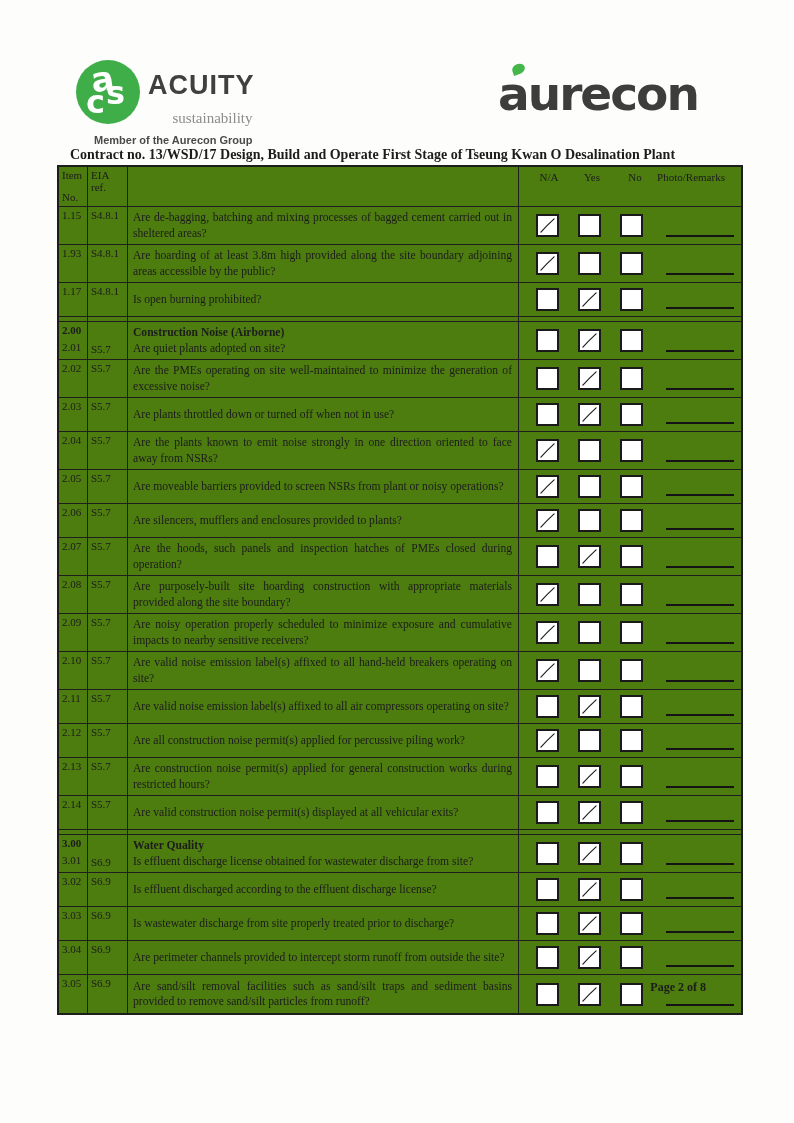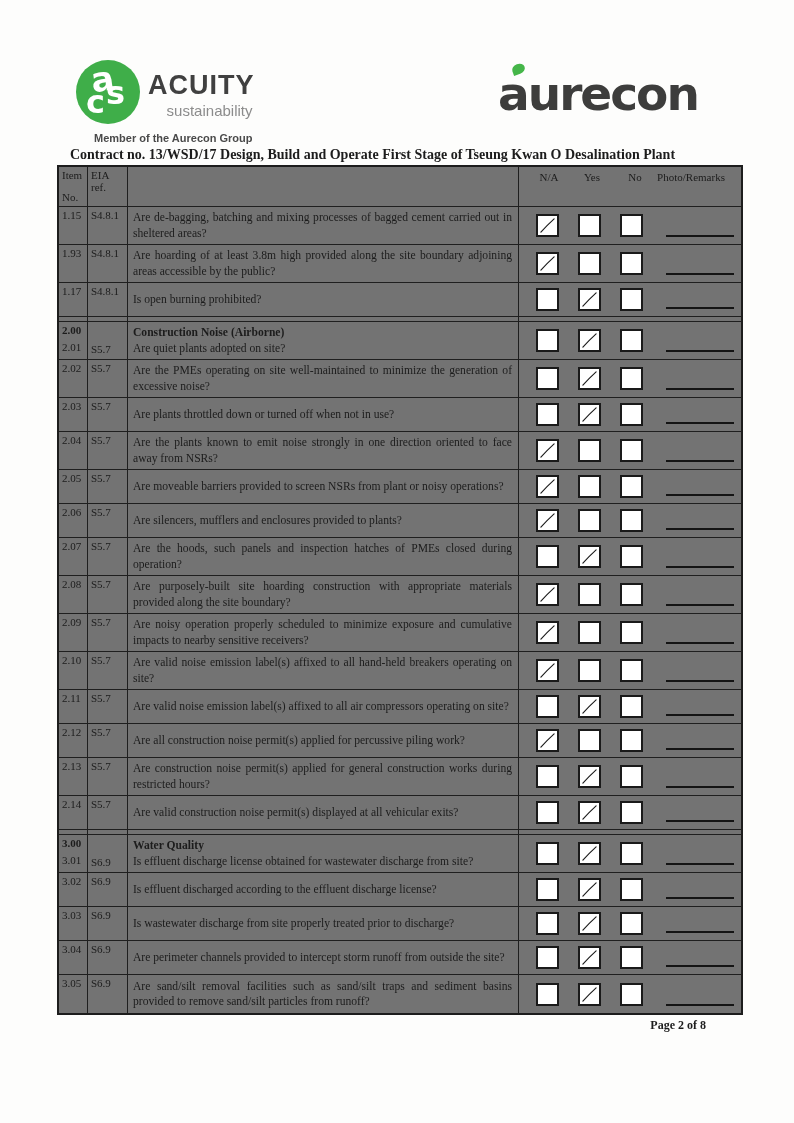--- a/index.html
+++ b/index.html
@@ -21,22 +21,22 @@
   .acuity-circle span { position:absolute; line-height:1; }
   .mono-a { font-size:34px; left:15px; top:2px; transform:rotate(-8deg); }
   .mono-c { font-size:32px; left:10px; top:26px; }
   .mono-s { font-size:32px; left:30px; top:17px; }
   .acuity-words { margin-left:8px; padding-top:12px; }
   .acuity-name {
     font-family:"Liberation Sans", sans-serif; font-weight:bold;
     font-size:27px; letter-spacing:1px; color:#404040; line-height:1;
   }
   .acuity-tagline {
-    font-family:Liberation Sans, sans-serif; font-size:15px; color:#8c8c8c;
-    text-align:right; margin-top:4px; line-height:1; padding-right:2px;
+    font-family:Liberation Serif, serif; font-size:15px; color:#8c8c8c;
+    text-align:right; margin-top:12px; line-height:1; padding-right:2px;
   }
   .acuity-member {
     font-family:"Liberation Sans", sans-serif; font-size:11px; font-weight:bold;
     color:#4a4a4a; margin-top:8px; margin-left:18px; white-space:nowrap;
   }
   .brand-aurecon { position:absolute; left:498px; top:70px; }
   .aurecon-word {
     font-family:"DejaVu Sans", sans-serif; font-weight:bold; font-size:47px;
     letter-spacing:-2px; color:#3d3d3c; line-height:1; position:relative;
   }
@@ -47,21 +47,21 @@
 
   
   .doc-title {
     position:absolute; left:46px; top:147px; width:653px; text-align:center;
     font-weight:bold; font-size:14px; white-space:nowrap;
   }
 
   
   .checklist {
     position:absolute; left:57px; top:165px; width:686px;
-    border:2px solid #1d1d1d; background:#737373;
+    border:2px solid #1d1d1d; background:#4d7c0f;
   }
   .row { display:flex; border-bottom:1.5px solid #1f1f1f; }
   .row:last-child { border-bottom:none; }
   .row.h1 { min-height:34px; }
   .row.h2 { min-height:38px; }
   .row.hdr { min-height:40px; }
   .row.spacer { min-height:5px; }
   .c-item  { width:29px;  border-right:1.4px solid #1f1f1f; padding:2px 1px 2px 3px;
              font-size:11px; display:flex; flex-direction:column; }
   .c-eia   { width:40px;  border-right:1.4px solid #1f1f1f; padding:2px 1px 2px 3px;
@@ -88,21 +88,21 @@
   }
   .box + .box { margin-left:19px; }
   .box svg { position:absolute; left:0; top:0; width:100%; height:100%; }
   .remarks-line {
     width:68px; margin-left:23px; align-self:flex-end; margin-bottom:7px;
     border-bottom:2px solid #141414; height:1px;
   }
 
   
   .page-number {
-    position:absolute; right:88px; top:1018px;
+    position:absolute; right:88px; top:980px;
     font-size:12px; font-weight:bold;
   }
 </style>
 </head>
 <body>
 
 <div class="page">
 
   <div class="brand-acuity">
     <div class="acuity-top">

